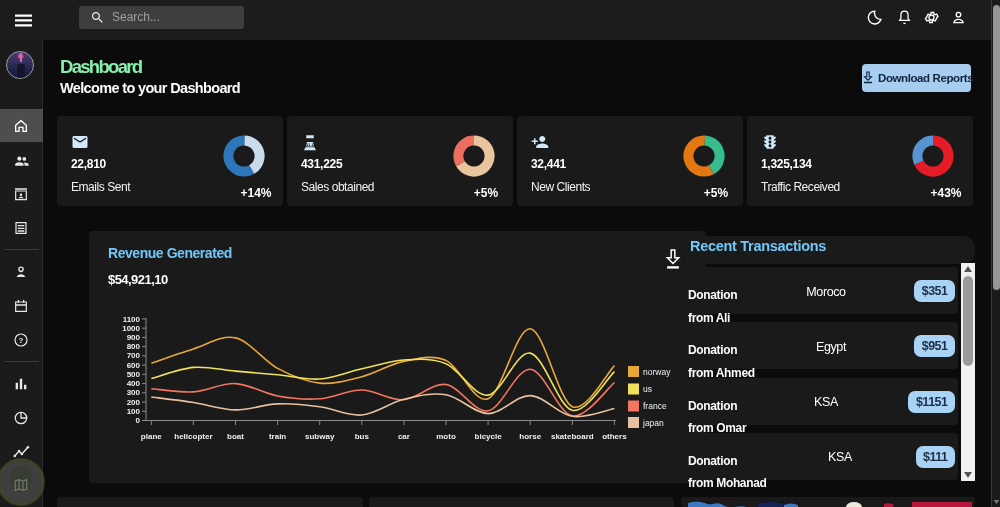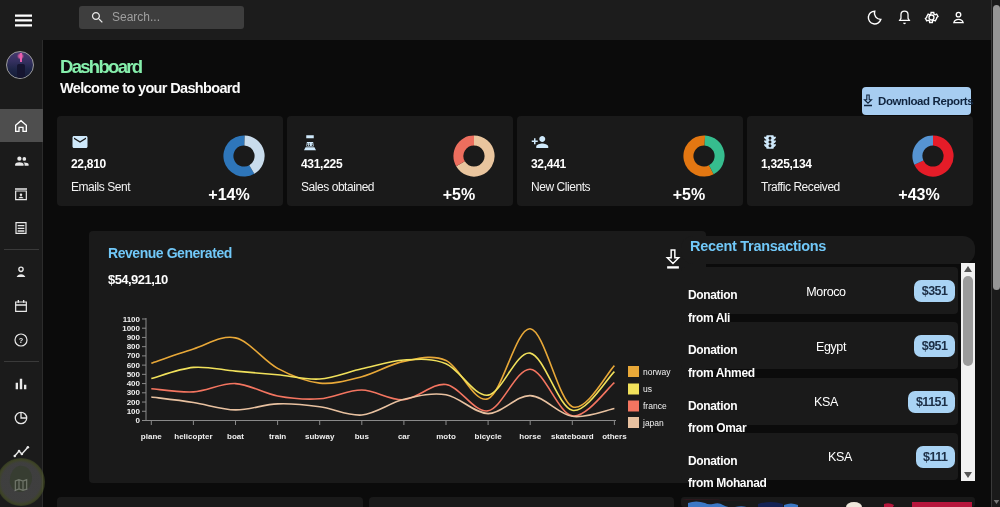--- a/index.html
+++ b/index.html
@@ -19,27 +19,27 @@
    linear-gradient(180deg,#453a6e 0%, #353060 35%, #1f2648 65%, #141c36 100%); overflow:hidden;}
 #avatar:after { content:""; position:absolute; left:13px; top:1px; width:1.5px; height:9px; background:#e85fae; }
 #avatar:before { content:""; position:absolute; left:10px; top:12px; width:8px; height:14px; background:#151530; border-radius:2px; }
 .sitem { position:absolute; left:0; width:43px; height:33px; }
 .sitem svg { position:absolute; left:13px; top:9px; }
 .sel { background:#4e4e4e; }
 
 #h1 { position:absolute; left:60px; top:56px; font-size:18.5px; font-weight:bold; color:#86efac; letter-spacing:-1.7px; }
 #h2 { position:absolute; left:60px; top:80px; font-size:14.5px; font-weight:bold; color:#fbfbfb; letter-spacing:-0.65px; }
 #dlbtn { position:absolute; left:862px; top:64px; width:109px; height:28px; background:#a7cdf1; border-radius:4px;
-  color:#10243e; font-size:11.5px; font-weight:bold; line-height:28px; text-align:center; white-space:nowrap; letter-spacing:-0.4px;margin-top:23px; }
+  color:#10243e; font-size:11.5px; font-weight:bold; line-height:28px; text-align:center; white-space:nowrap; letter-spacing:-0.4px; }
 
 .card { position:absolute; top:116px; width:226px; height:90px; background:#1a1a1a; border-radius:4px; }
 .cicon { position:absolute; left:14px; top:16.5px; }
 .cnum { position:absolute; left:14px; top:41px; font-size:12px; font-weight:bold; color:#fff; letter-spacing:-0.3px; }
 .clabel { position:absolute; left:14px; top:63.5px; font-size:12px; color:#f2f2f2; letter-spacing:-0.45px; }
-.cpct { position:absolute; left:142px; top:70px; width:60px; text-align:center; font-size:16px; font-weight:bold; color:#fff; }
+.cpct { position:absolute; left:169px; top:70px; width:60px; text-align:center; font-size:12px; font-weight:bold; color:#fff; }
 .cdonut { position:absolute; left:164.3px; top:16.7px; }
 
 #revpanel { position:absolute; left:57px; top:231px; width:617px; height:252px; background:#1a1a1a; border-radius:4px;margin-left:32px; }
 #revtitle { position:absolute; left:19px; top:14px; font-size:14px; font-weight:bold; color:#71c8f8; letter-spacing:-0.45px; }
 #revsub { position:absolute; left:19px; top:41px; font-size:13px; font-weight:bold; color:#fdfdfd; letter-spacing:-0.55px; }
 #chartsvg { position:absolute; left:-57px; top:-231px; }
 .ax { font-size:8px; font-weight:bold; fill:#efefef; font-family:"Liberation Sans",sans-serif; }
 .lg { font-size:8.5px; fill:#f0f0f0; font-family:"Liberation Sans",sans-serif; }
 
 #ttitle { position:absolute; left:681px; top:236px; width:294px; height:28px; background:#1a1a1a; border-radius:12px; }

